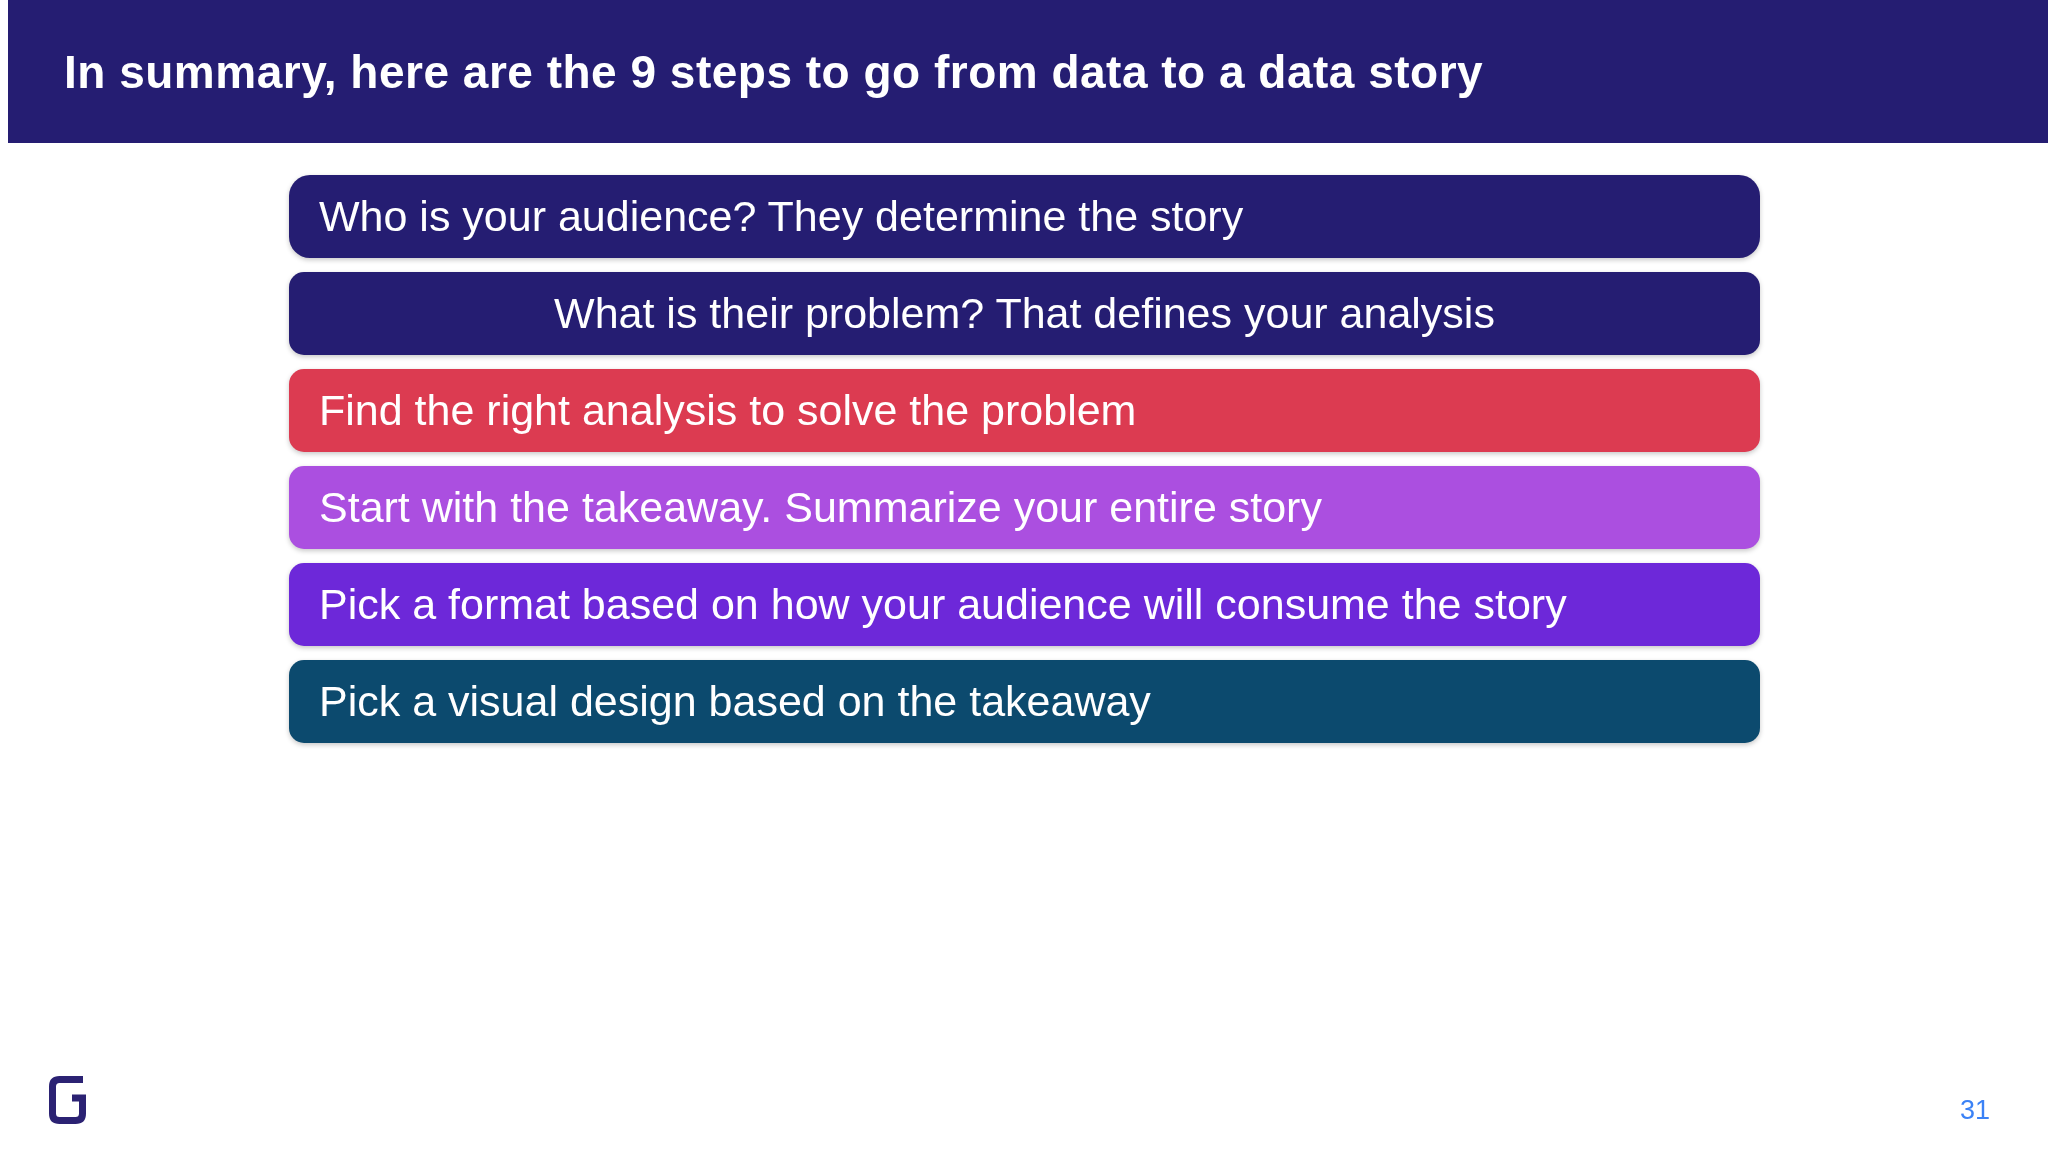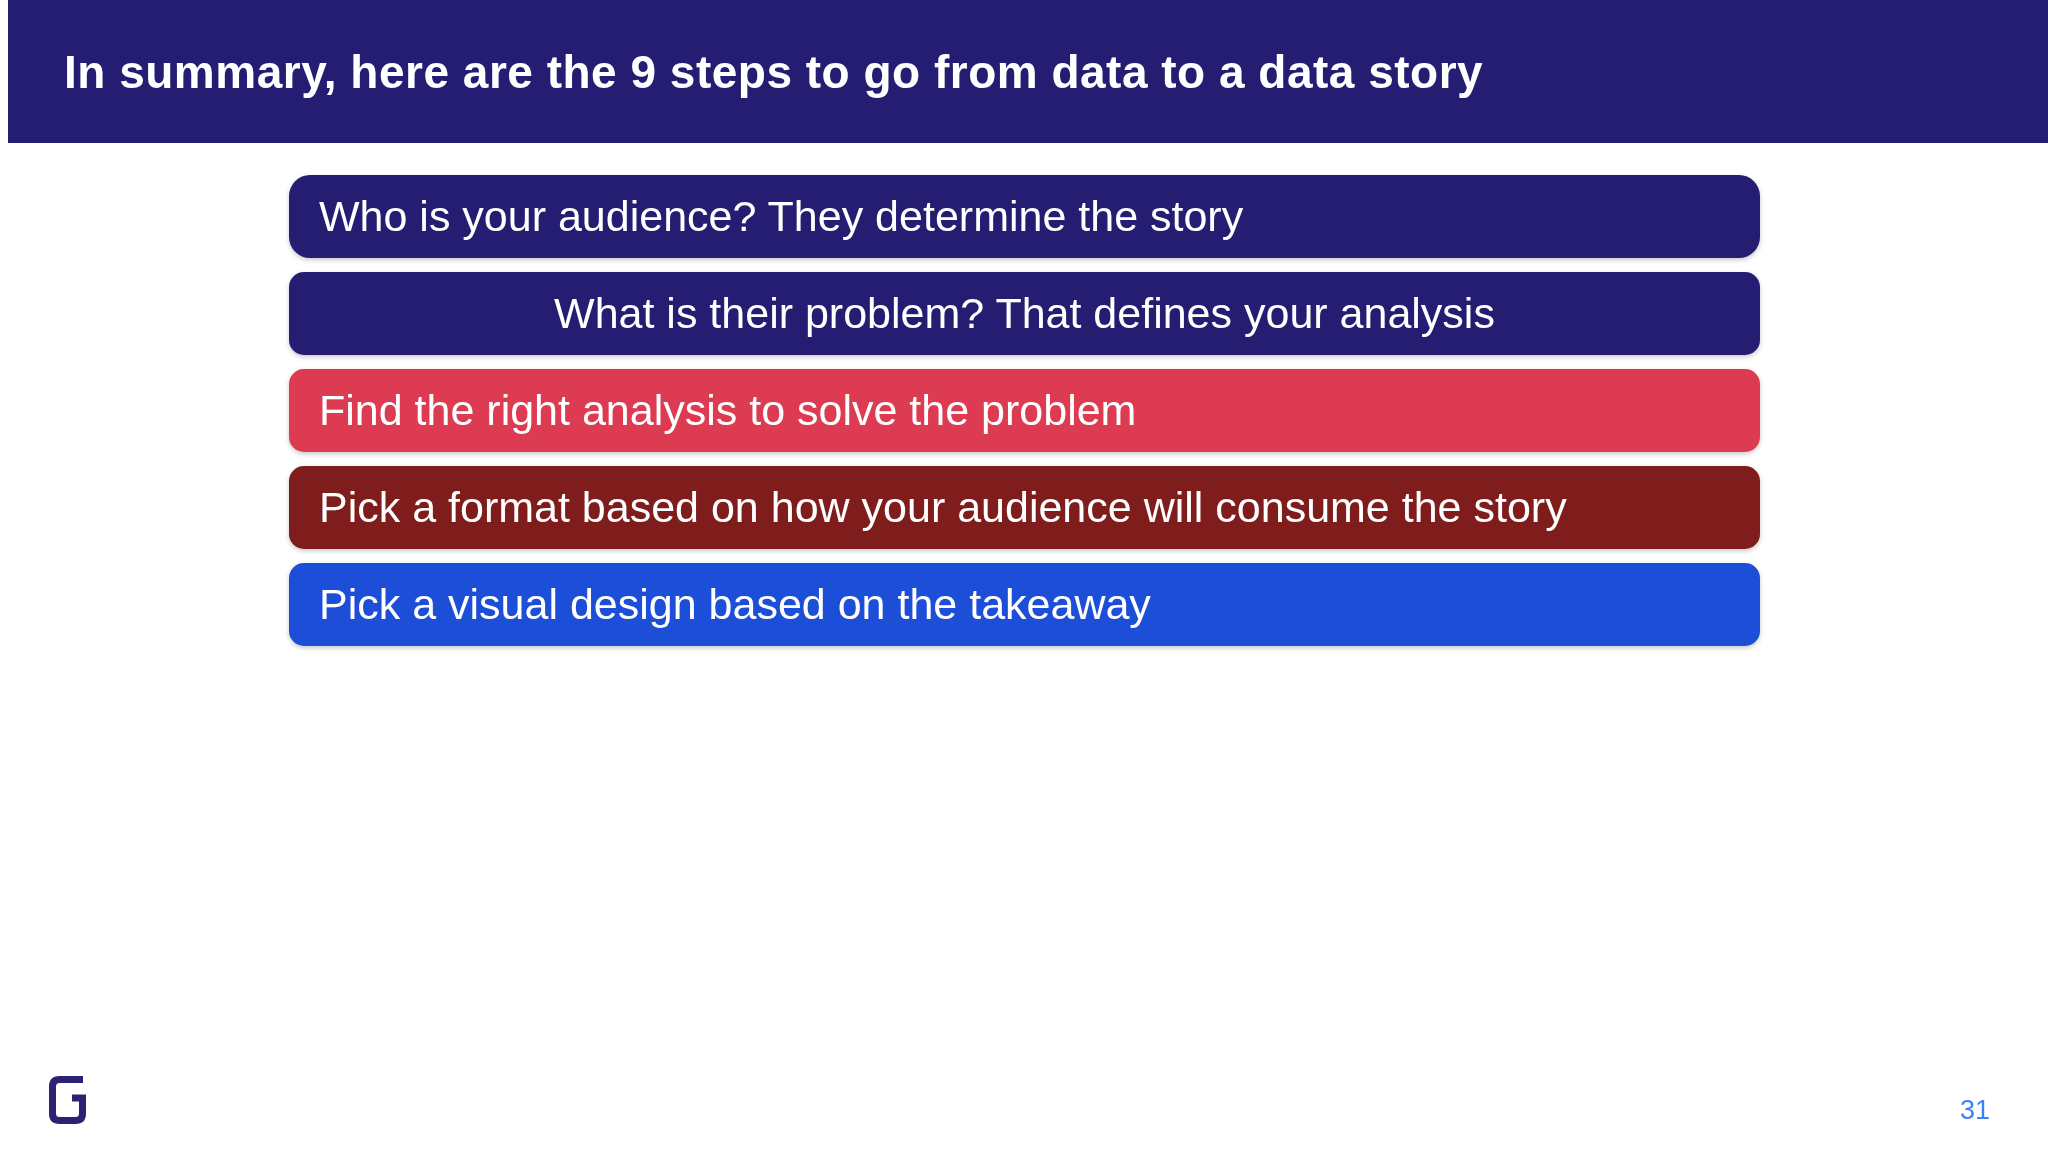--- a/index.html
+++ b/index.html
@@ -87,24 +87,27 @@
 
   <div class="step-bar" style="background: rgb(37, 29, 114); border-radius: 21px;">
         <span class="step-label">Who is your audience? They determine the story</span>
       </div>
       <div class="step-bar" style="background: rgb(37, 29, 114); justify-content: center;">
         <span class="step-label">What is their problem? That defines your analysis</span>
       </div>
       <div class="step-bar group-start" style="background: rgb(220, 59, 81);">
         <span class="step-label">Find the right analysis to solve the problem</span>
       </div>
-      <div class="step-bar group-start" style="background: #7f1d1d;">
+      <div class="step-bar group-start" style="background: rgb(171, 79, 224);">
+        <span class="step-label">Start with the takeaway. Summarize your entire story</span>
+      </div>
+      <div class="step-bar group-start" style="background: #6d28d9;">
         <span class="step-label">Pick a format based on how your audience will consume the story</span>
       </div>
-      <div class="step-bar" style="background: #1d4ed8;">
+      <div class="step-bar" style="background: #0c4a6e;">
         <span class="step-label">Pick a visual design based on the takeaway</span>
       </div>
     </div>
 
   <div class="logo-wrap">
     <svg width="42" height="54" viewBox="0 0 42 54" xmlns="http://www.w3.org/2000/svg">
       <path d="M37 6.5 H13.5 Q6.5 6.5 6.5 13.5 V40.5 Q6.5 47.5 13.5 47.5 H29.5 Q36.5 47.5 36.5 40.5 V25 H26" fill="none" stroke="#2B2273" stroke-width="7" stroke-linecap="butt" stroke-linejoin="miter"></path>
     </svg>
   </div>
 

